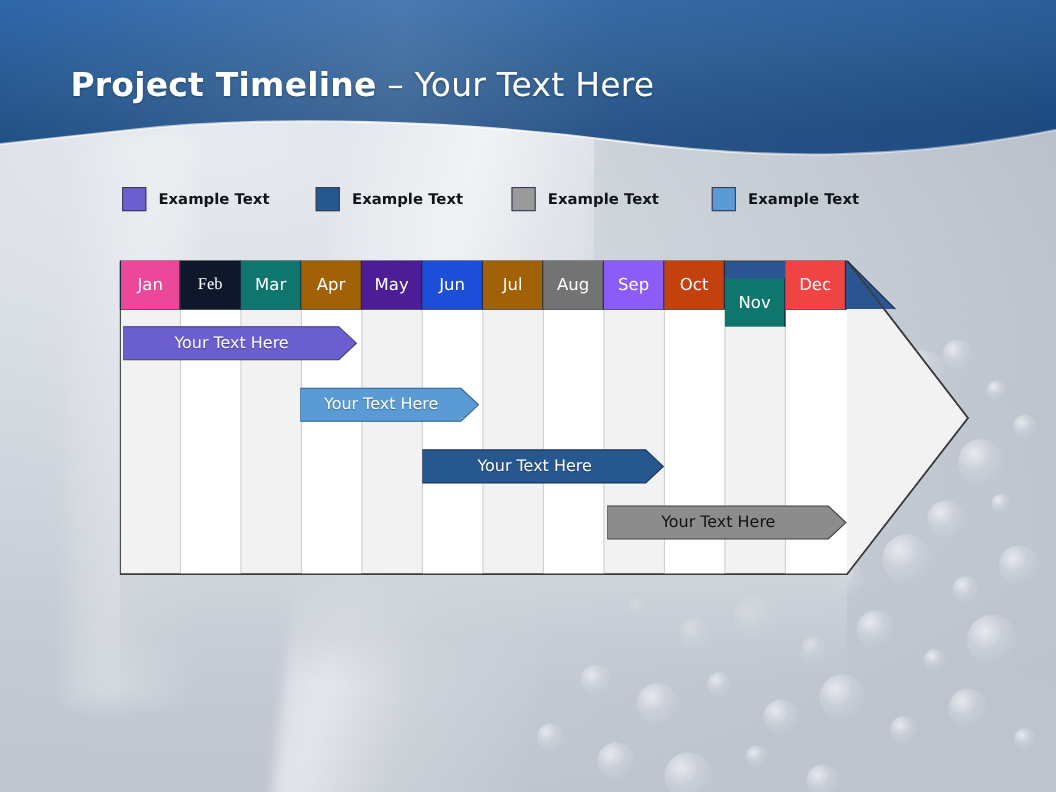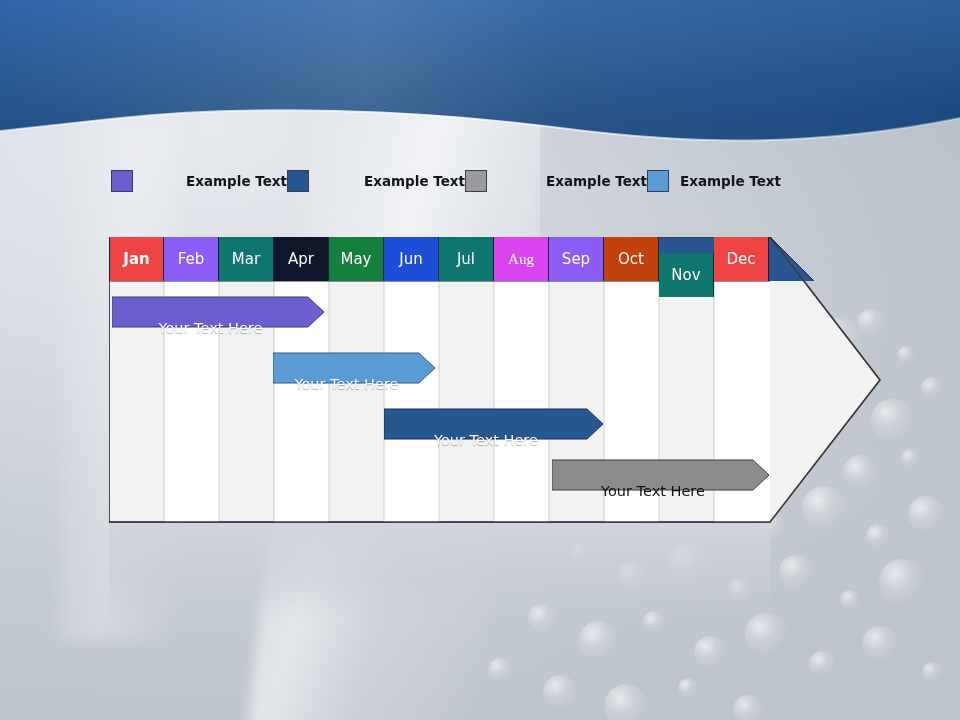--- a/index.html
+++ b/index.html
@@ -37,21 +37,21 @@
   .title{
     position:absolute;left:64px;top:60px;
     font-size:30px;color:#ffffff;letter-spacing:.2px;white-space:nowrap;
     text-shadow:0 1px 2px rgba(0,0,0,.35);
   }
   .title .strong{font-weight:bold;}
   .title .light{font-weight:normal;}
 
   
   .legend{position:absolute;left:111px;top:168px;height:26px;display:flex;align-items:center;}
-  .legend-item{display:flex;align-items:center;justify-content:space-between;}
+  .legend-item{display:flex;align-items:center;}
   .legend-swatch{width:22px;height:22px;border:1px solid #3b3b55;box-sizing:border-box;flex:none;}
   .legend-label{
     margin-left:11px;font-size:13.5px;font-weight:bold;color:#111418;white-space:nowrap;
   }
 
   
   #timeline{position:absolute;left:109px;top:237px;width:772px;height:286px;}
   .tl-svg{position:absolute;left:0;top:0;}
   .months{position:absolute;left:0;top:0;height:44px;display:flex;}
   .month-cell{
@@ -65,21 +65,21 @@
   
   .reflection{
     position:absolute;left:109px;top:523px;width:661px;height:100px;
     background:linear-gradient(180deg, rgba(208,213,220,.95) 0%, rgba(201,206,214,.55) 55%, rgba(201,206,214,0) 100%);
   }
 
   
   .bar{position:absolute;height:34px;}
   .bar svg{position:absolute;left:0;top:0;}
   .bar-label{
-    position:absolute;left:0;top:16px;height:34px;width:100%;
+    position:absolute;left:0;top:0;height:34px;width:100%;
     display:flex;align-items:center;justify-content:center;
     font-size:14.5px;white-space:nowrap;pointer-events:none;
     padding-right:16px;box-sizing:border-box;
   }
   .bar-label.on-dark{color:#ffffff;text-shadow:0 1px 1px rgba(0,0,0,.35);}
   .bar-label.on-light{color:#111111;}
 </style>
 </head>
 <body>
 
@@ -163,20 +163,23 @@
         <stop offset="0%" stop-color="#ffffff" stop-opacity=".55"></stop>
         <stop offset="45%" stop-color="#ffffff" stop-opacity=".85"></stop>
         <stop offset="100%" stop-color="#ffffff" stop-opacity=".35"></stop>
       </linearGradient>
     </defs>
     <path d="M0,0 H960 V118 C820,146 700,146 560,128 C420,110 250,104 120,118 C72,123 34,127 0,131 Z" fill="url(#hdrGrad)"></path>
     <path d="M0,0 H960 V118 C820,146 700,146 560,128 C420,110 250,104 120,118 C72,123 34,127 0,131 Z" fill="url(#hdrSheen)"></path>
     <path d="M0,131 C34,127 72,123 120,118 C250,104 420,110 560,128 C700,146 820,146 960,118" fill="none" stroke="url(#waveEdge)" stroke-width="2"></path>
   </svg>
 
+  <div class="title">
+    <span class="strong">Project Timeline</span><span class="light"> – Your Text Here</span>
+  </div>
 
   <div class="legend">
     <div class="legend-item" style="width:176px;">
       <span class="legend-swatch" style="background:#6b5fd0;"></span>
       <span class="legend-label">Example Text</span>
     </div>
     <div class="legend-item" style="width:178px;">
       <span class="legend-swatch" style="background:#27578f;"></span>
       <span class="legend-label">Example Text</span>
     </div>
@@ -224,28 +227,28 @@
         <line x1="550" y1="44" x2="550" y2="285"></line>
         <line x1="605" y1="44" x2="605" y2="285"></line>
       </g>
 
       <path d="M0,0 L661,0 L771,143 L661,285 L0,285 Z" fill="none" stroke="#3b3b3b" stroke-width="1.4"></path>
       <line x1="0" y1="44" x2="661" y2="44" stroke="#16253c" stroke-width="1"></line>
       <line x1="661" y1="0" x2="705" y2="44" stroke="#16253c" stroke-width="1"></line>
     </svg>
 
     <div class="months">
-      <div class="month-cell" style="background:#ef4444;font-weight:bold;">Jan</div>
-      <div class="month-cell" style="background:#8b5cf6;">Feb</div>
+      <div class="month-cell" style="background:#ec4899;">Jan</div>
+      <div class="month-cell" style="background:#0f172a;font-family:Liberation Serif, serif;">Feb</div>
       <div class="month-cell" style="background:#0f766e;">Mar</div>
-      <div class="month-cell" style="background:#0f172a;">Apr</div>
-      <div class="month-cell" style="background:#15803d;">May</div>
+      <div class="month-cell" style="background:#a16207;">Apr</div>
+      <div class="month-cell" style="background:#4c1d95;">May</div>
       <div class="month-cell" style="background:#1d4ed8;">Jun</div>
-      <div class="month-cell" style="background:#0f766e;">Jul</div>
-      <div class="month-cell" style="background:#d946ef;font-family:Liberation Serif, serif;">Aug</div>
+      <div class="month-cell" style="background:#a16207;">Jul</div>
+      <div class="month-cell" style="background:#737373;">Aug</div>
       <div class="month-cell" style="background:#8b5cf6;">Sep</div>
       <div class="month-cell" style="background:#c2410c;">Oct</div>
       <div class="month-cell" style="background:#0f766e;margin-top:16px;">Nov</div>
       <div class="month-cell" style="background:#ef4444;">Dec</div>
     </div>
 
     <div class="bar" style="left:3px;top:58px;width:213px;">
       <svg width="213" height="34" viewBox="0 0 213 34">
         <path d="M0,2 L196,2 L212,17 L196,32 L0,32 Z" fill="#6b5fd0" stroke="#3f3f6e" stroke-width="1"></path>
       </svg>

